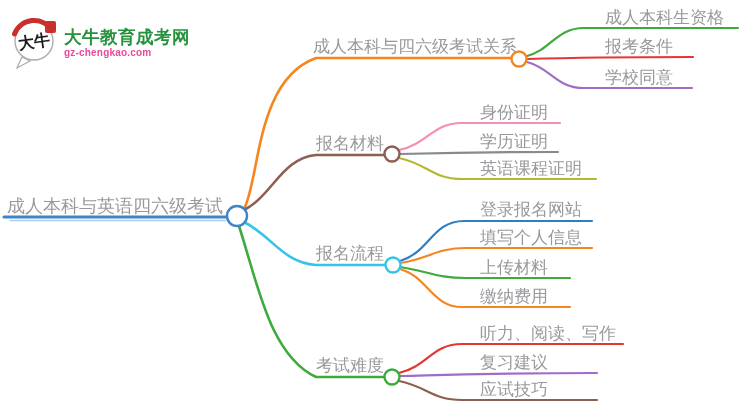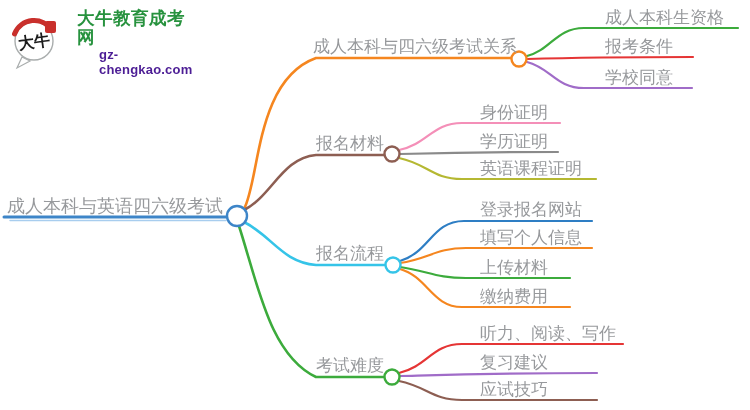--- a/index.html
+++ b/index.html
@@ -11,22 +11,22 @@
   .lbl-branch{font-size:17px;}
   .lbl-sub{font-size:17px;}
   .edge{fill:none;stroke-linecap:round;}
   .edge-main{stroke-width:2.6px;}
   .edge-sub{stroke-width:2.2px;}
   .node-circle{fill:#ffffff;stroke-width:2.4px;}
   
   .logo{position:absolute;left:12px;top:16px;width:190px;height:54px;display:flex;align-items:center;cursor:pointer;}
   .logo-bubble{position:relative;width:46px;height:54px;flex:0 0 auto;}
   .logo-text{margin-left:6px;line-height:1.12;}
-  .logo-title{font-size:17.5px;font-weight:bold;color:#27923e;letter-spacing:0.5px;margin-left:13px;}
-  .logo-sub{font-size:13px;font-weight:bold;color:#4c1d95;letter-spacing:0.2px;margin-left:35px;}
+  .logo-title{font-size:17.5px;font-weight:bold;color:#27923e;letter-spacing:0.5px;}
+  .logo-sub{font-size:10px;font-weight:bold;color:#ec4899;letter-spacing:0.2px;}
 </style>
 </head>
 <body>
 
 <div class="stage">
 
   <svg width="750" height="410" viewBox="0 0 750 410">
 
     <path class="edge edge-main" d="M 4 217 L 226 217" style="stroke-width:3px" stroke="#3d85c8"></path>
     <path class="edge" d="M 10 220.5 L 226 220.5" style="stroke-width:1.4px" stroke="#a8cdee"></path>

